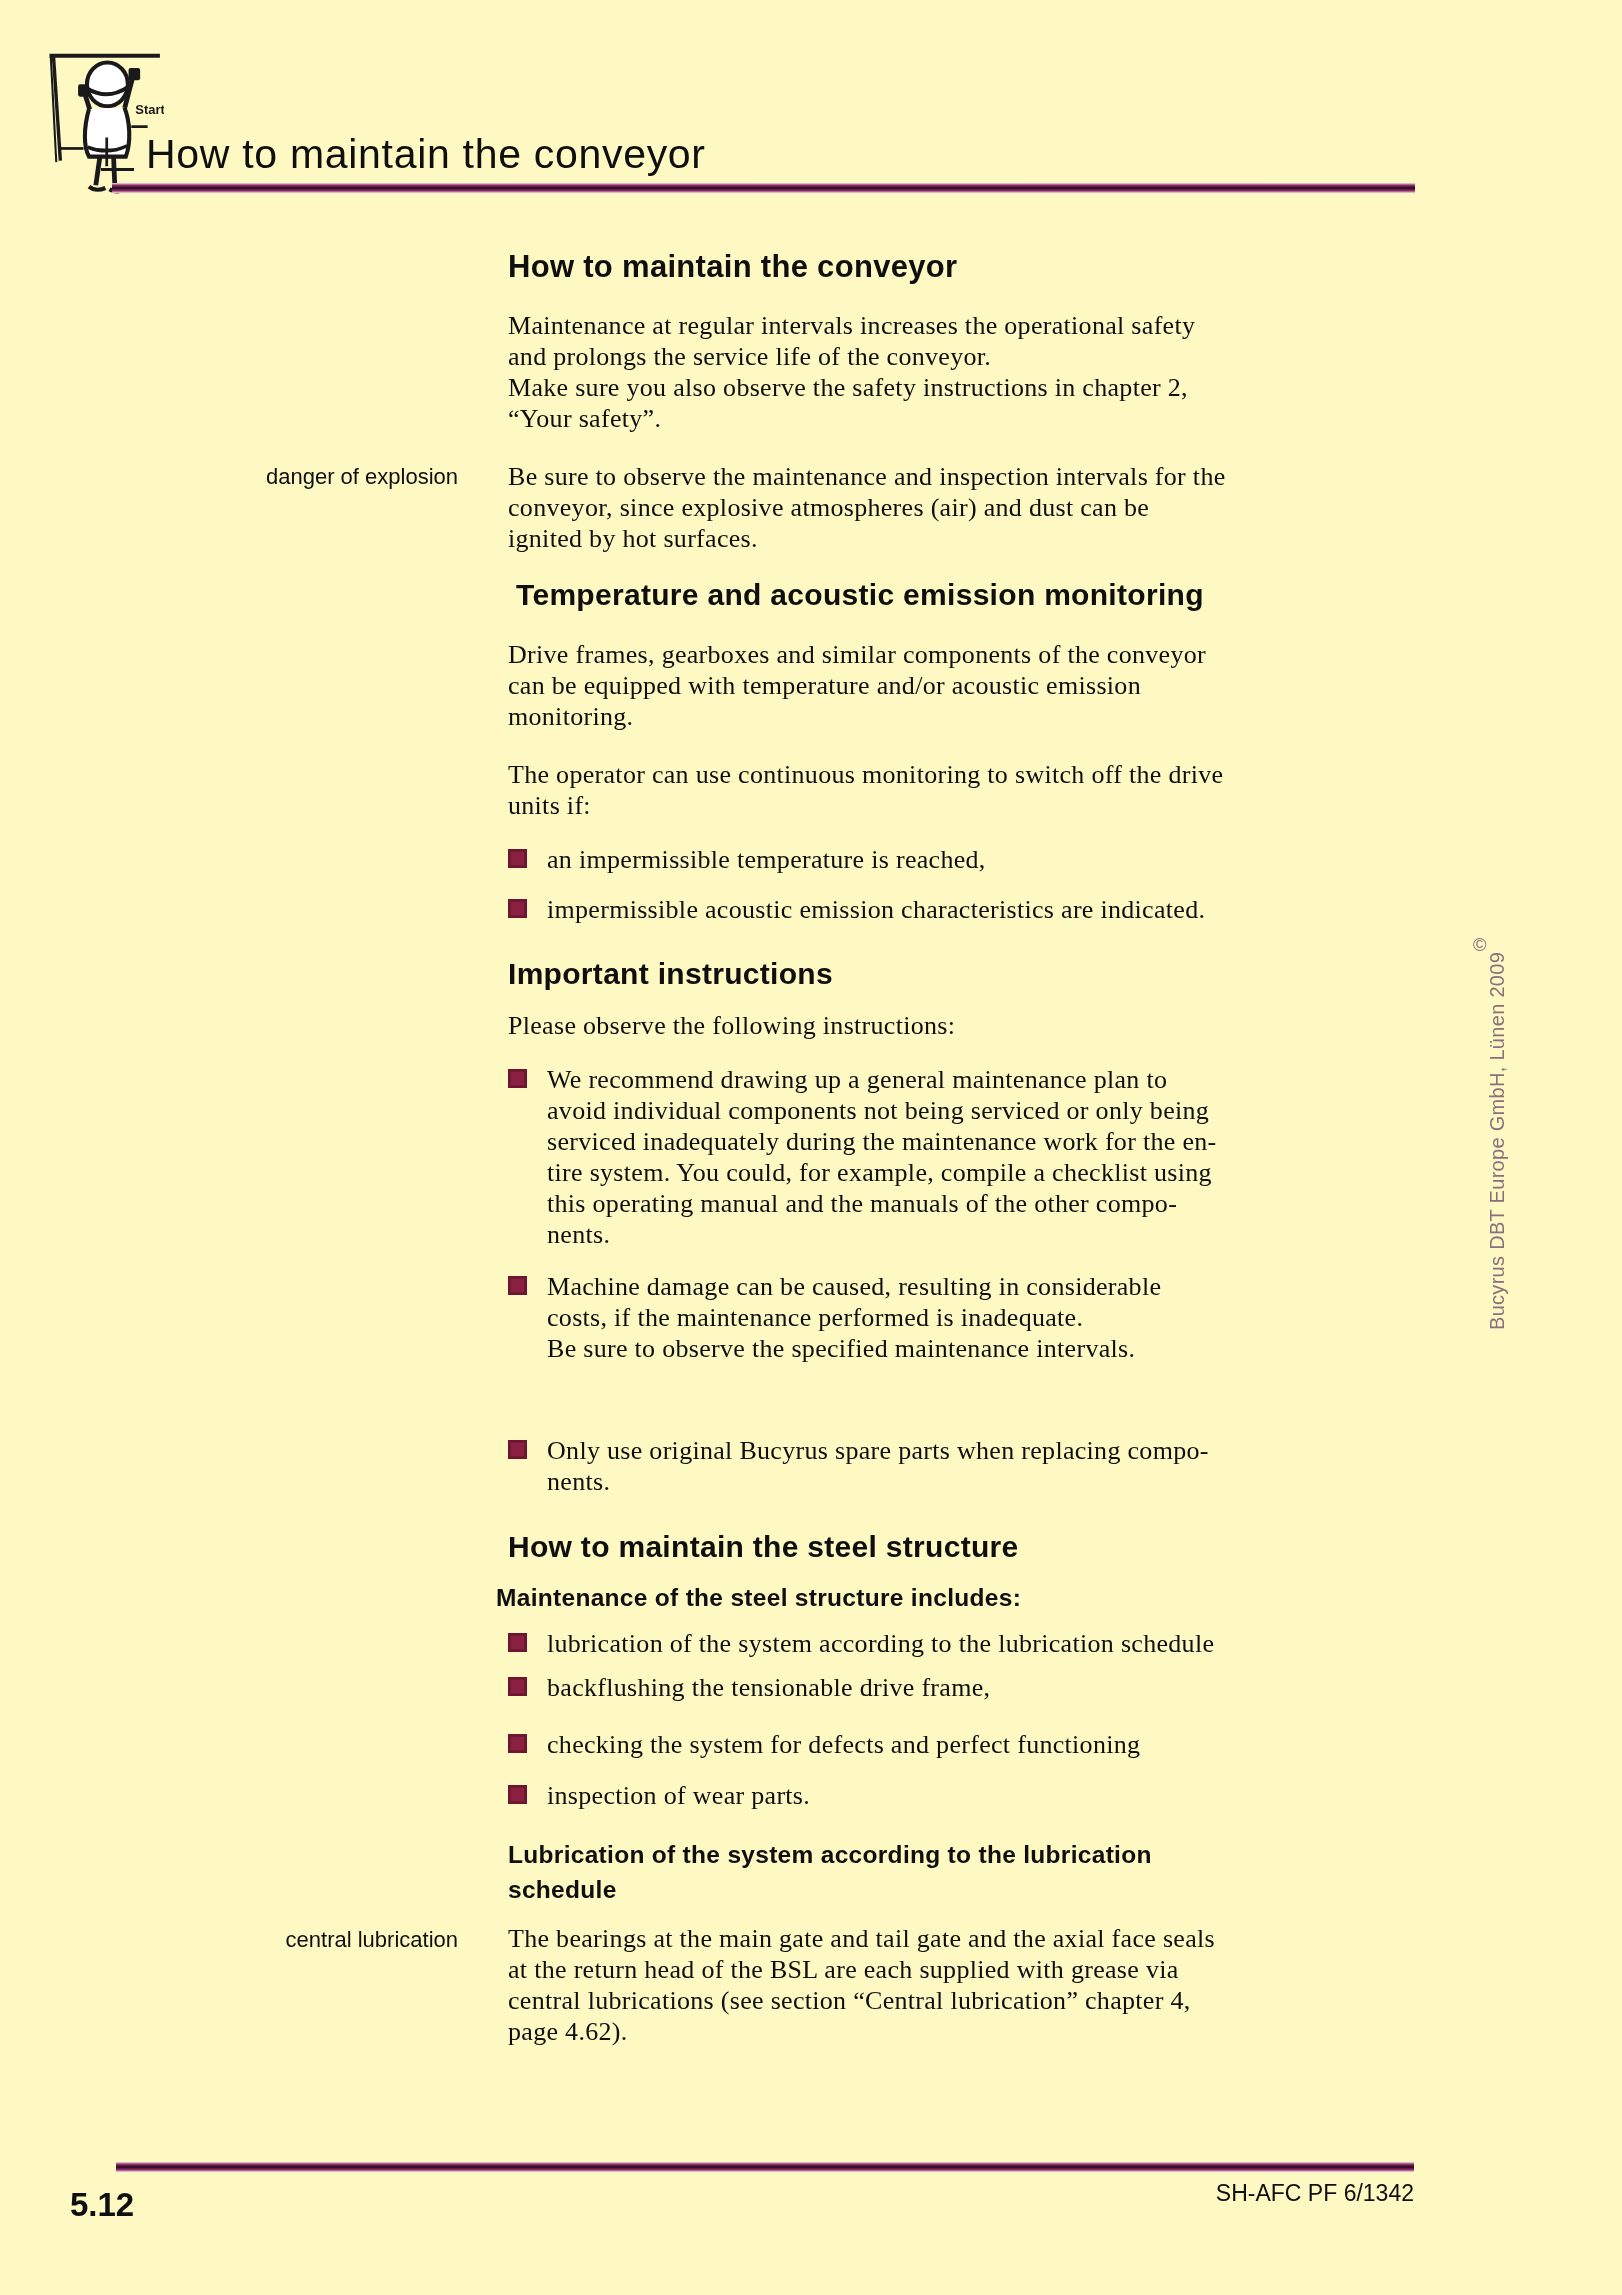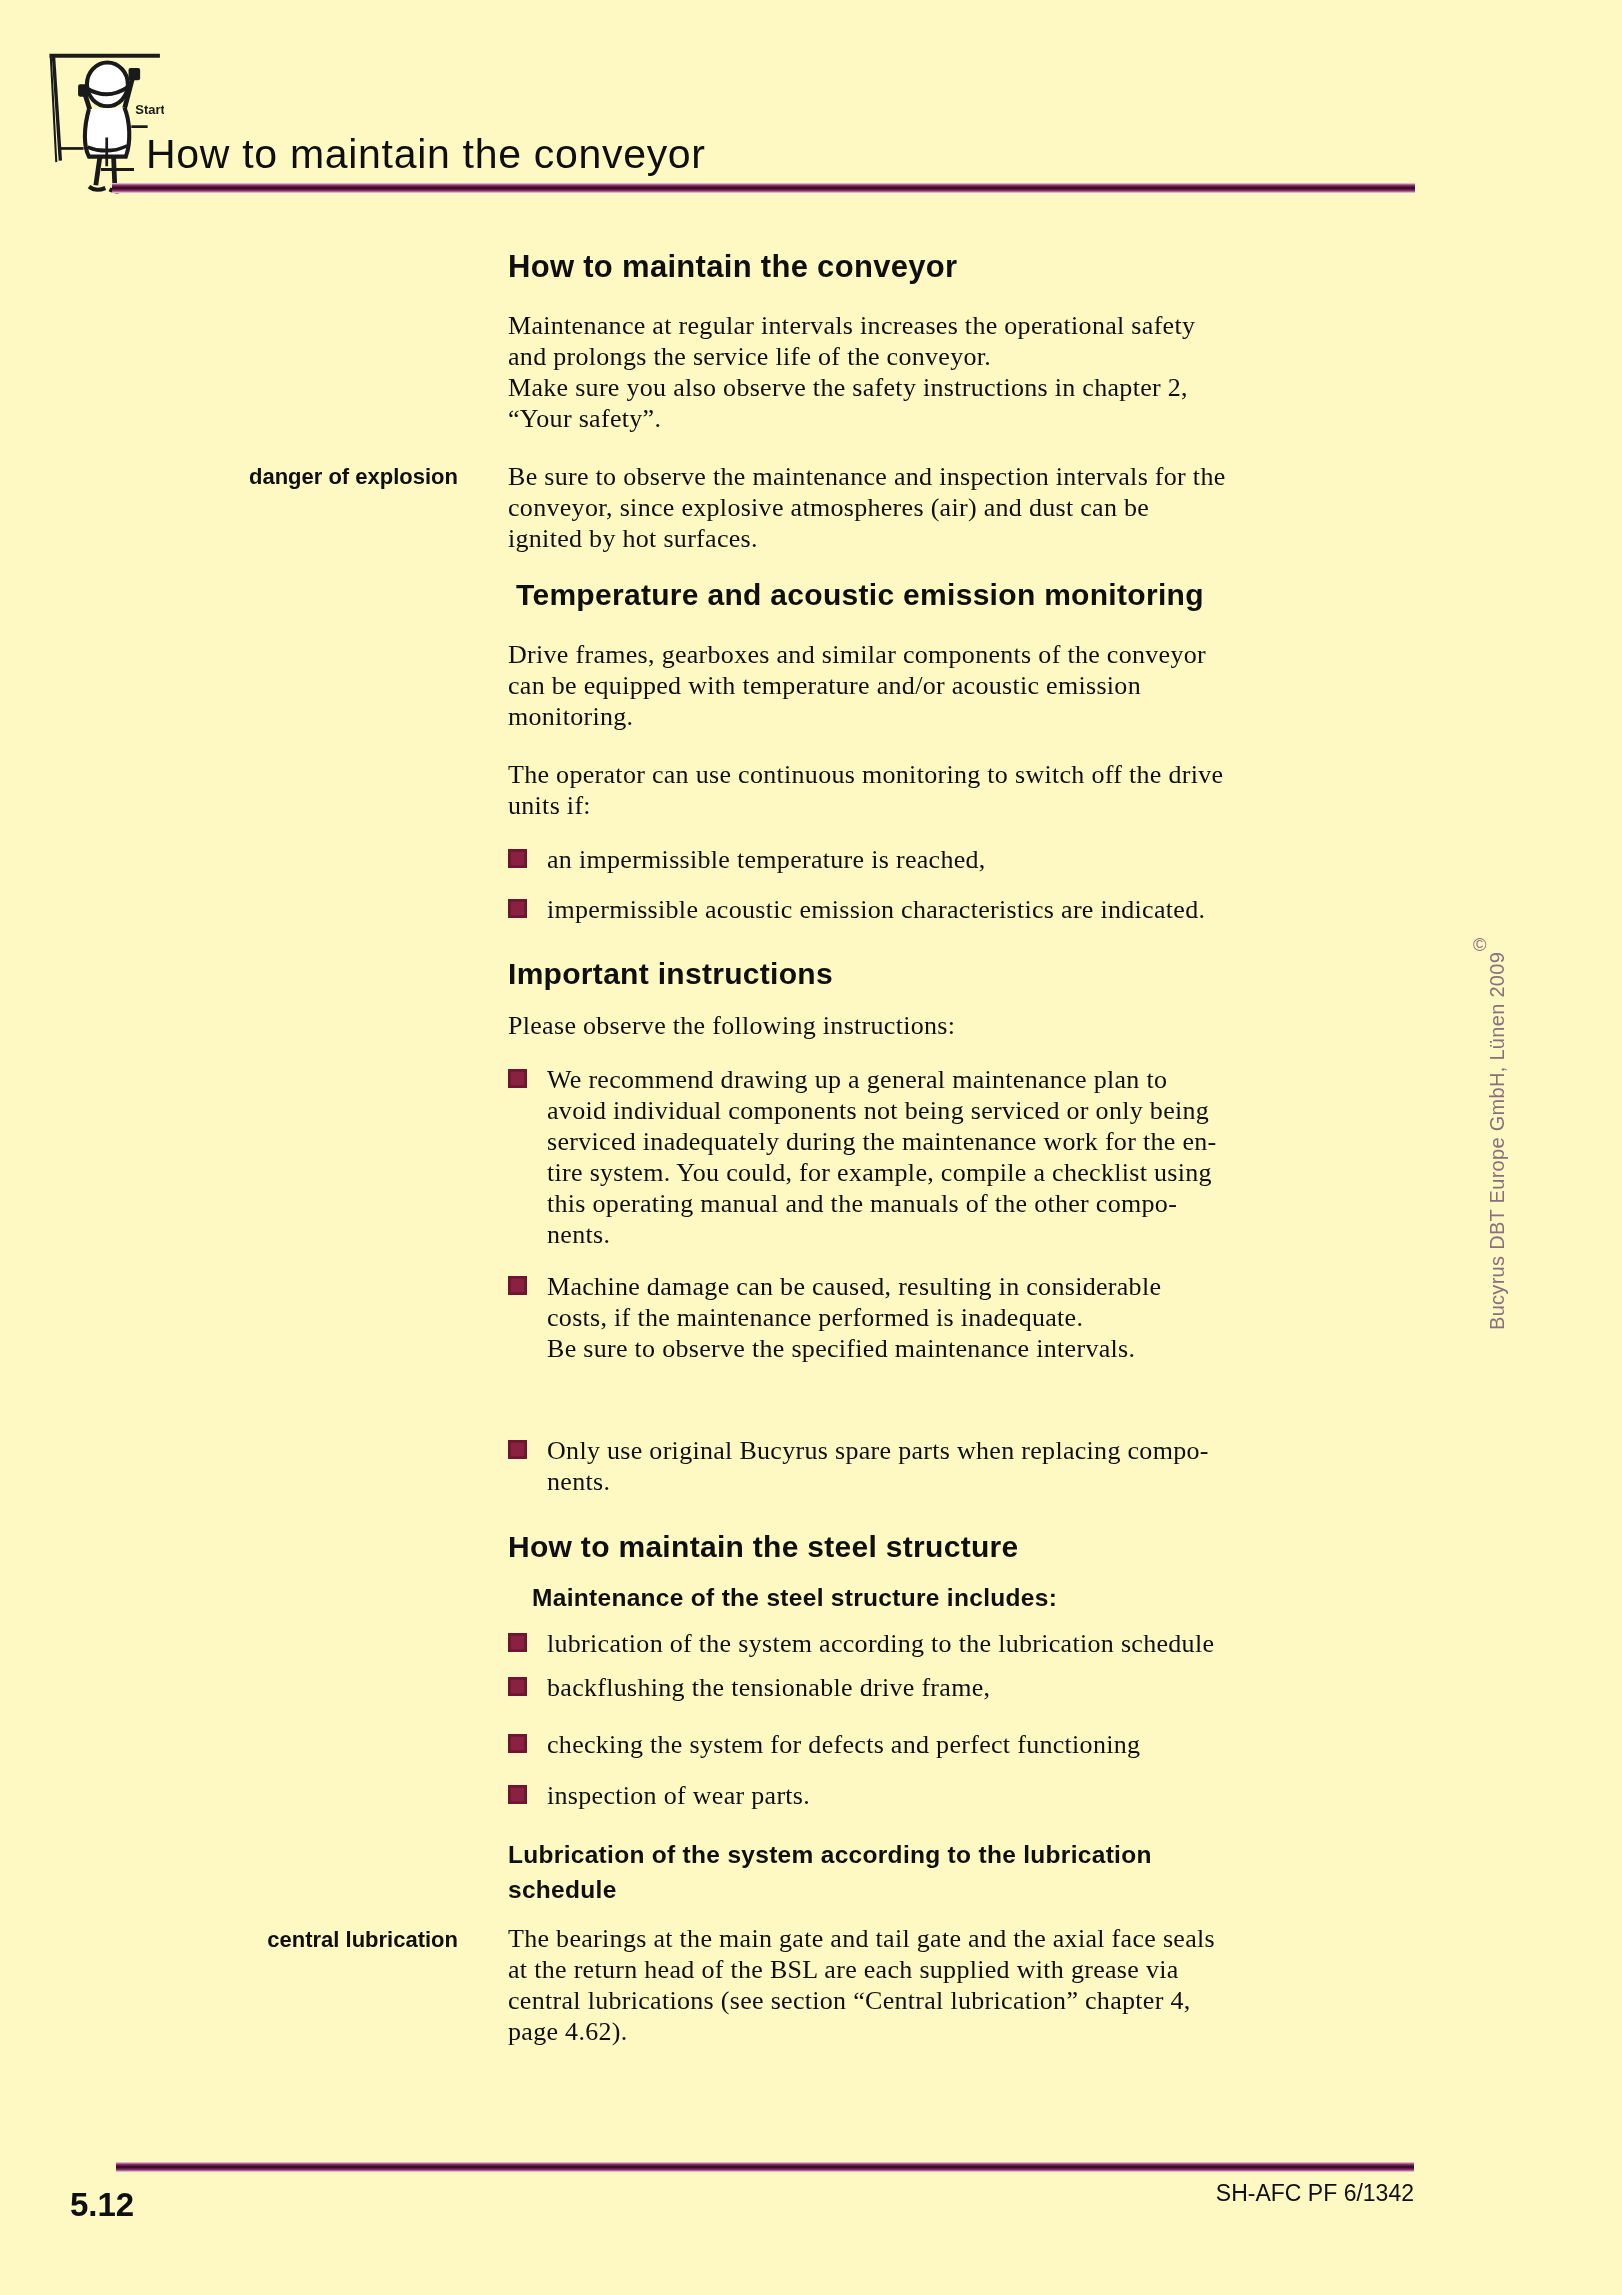--- a/index.html
+++ b/index.html
@@ -29,21 +29,21 @@
   .footer-rule { left: 116px; top: 2162px; width: 1298px; }
 
   
   .body-text { font-size: 26px; line-height: 31px; white-space: pre-line; letter-spacing: 0.3px; font-family: Liberation Serif, serif; }
   .h1 { font-size: 31px; line-height: 37px; font-weight: 700; white-space: pre; letter-spacing: 0.3px; }
   .h2 { font-size: 30px; line-height: 35px; font-weight: 700; white-space: pre; letter-spacing: 0.3px; }
   .h3 { font-size: 24.5px; line-height: 31px; font-weight: 700; white-space: pre-line; letter-spacing: 0.3px; }
   .h3-wide { line-height: 35px; }
   .margin-label {
     left: 116px; width: 342px; text-align: right;
-    font-size: 22px; line-height: 27px; font-weight: 700; white-space: pre;
+    font-size: 22px; line-height: 27px; font-weight: 400; white-space: pre;
   }
 
   
   .bullet { left: 508px; display: flex; align-items: flex-start; width: 906px; }
   .bullet .sq {
     flex: none; width: 19px; height: 19px; margin-top: 4.8px;
     background: #8a2141; box-shadow: inset 0 0 0 2.7px #6d1632;
   }
   .bullet .txt { padding-left: 20px; }
 
@@ -148,21 +148,21 @@
 costs, if the maintenance performed is inadequate.
 Be sure to observe the specified maintenance intervals.</span>
   </div>
   <div class="abs bullet" style="top:1435px;">
     <span class="sq"></span>
     <span class="txt body-text">Only use original Bucyrus spare parts when replacing compo-
 nents.</span>
   </div>
 
   <div class="abs h2" style="left:508px; top:1529px;">How to maintain the steel structure</div>
-  <div class="abs h3" style="left:532px; top:1582px;">Maintenance of the steel structure includes:</div>
+  <div class="abs h3" style="left:496px; top:1582px;">Maintenance of the steel structure includes:</div>
 
   <div class="abs bullet" style="top:1628px;">
     <span class="sq"></span>
     <span class="txt body-text">lubrication of the system according to the lubrication schedule</span>
   </div>
   <div class="abs bullet" style="top:1672px;">
     <span class="sq"></span>
     <span class="txt body-text">backflushing the tensionable drive frame,</span>
   </div>
   <div class="abs bullet" style="top:1729px;">

